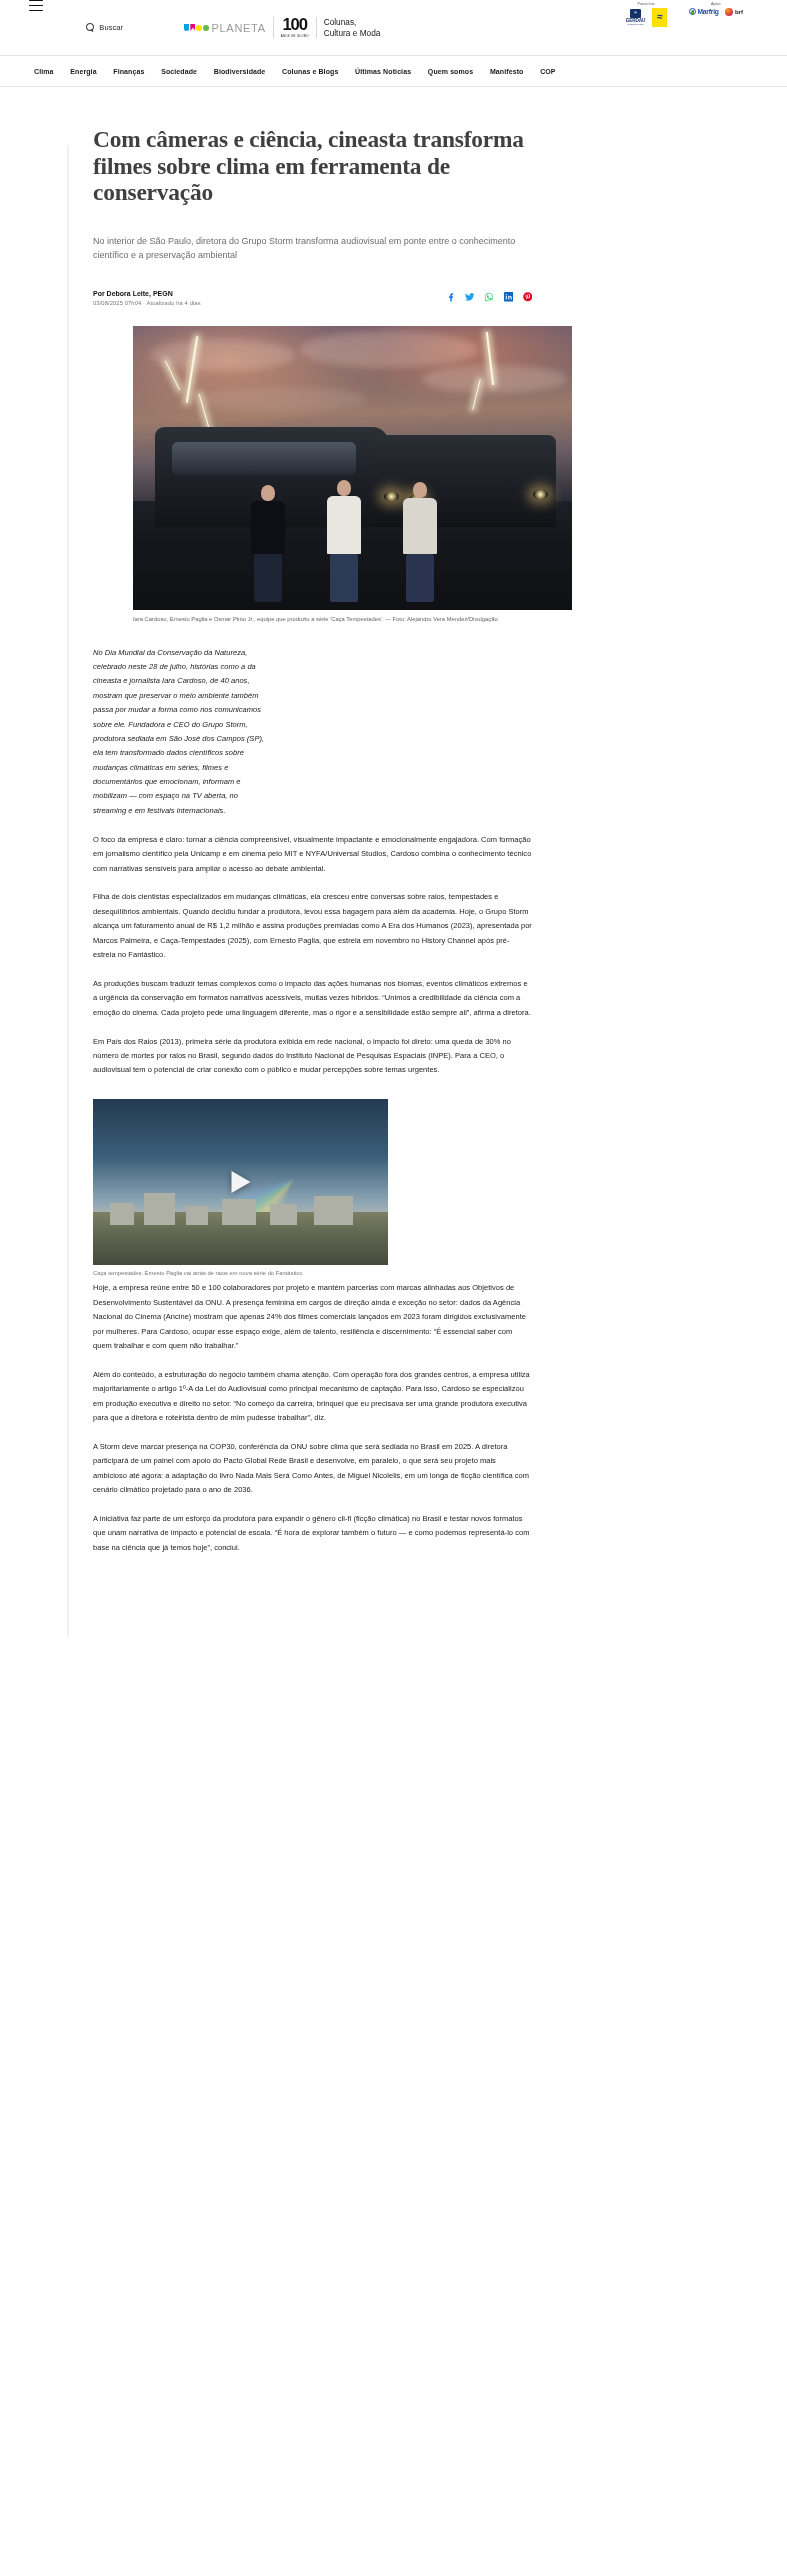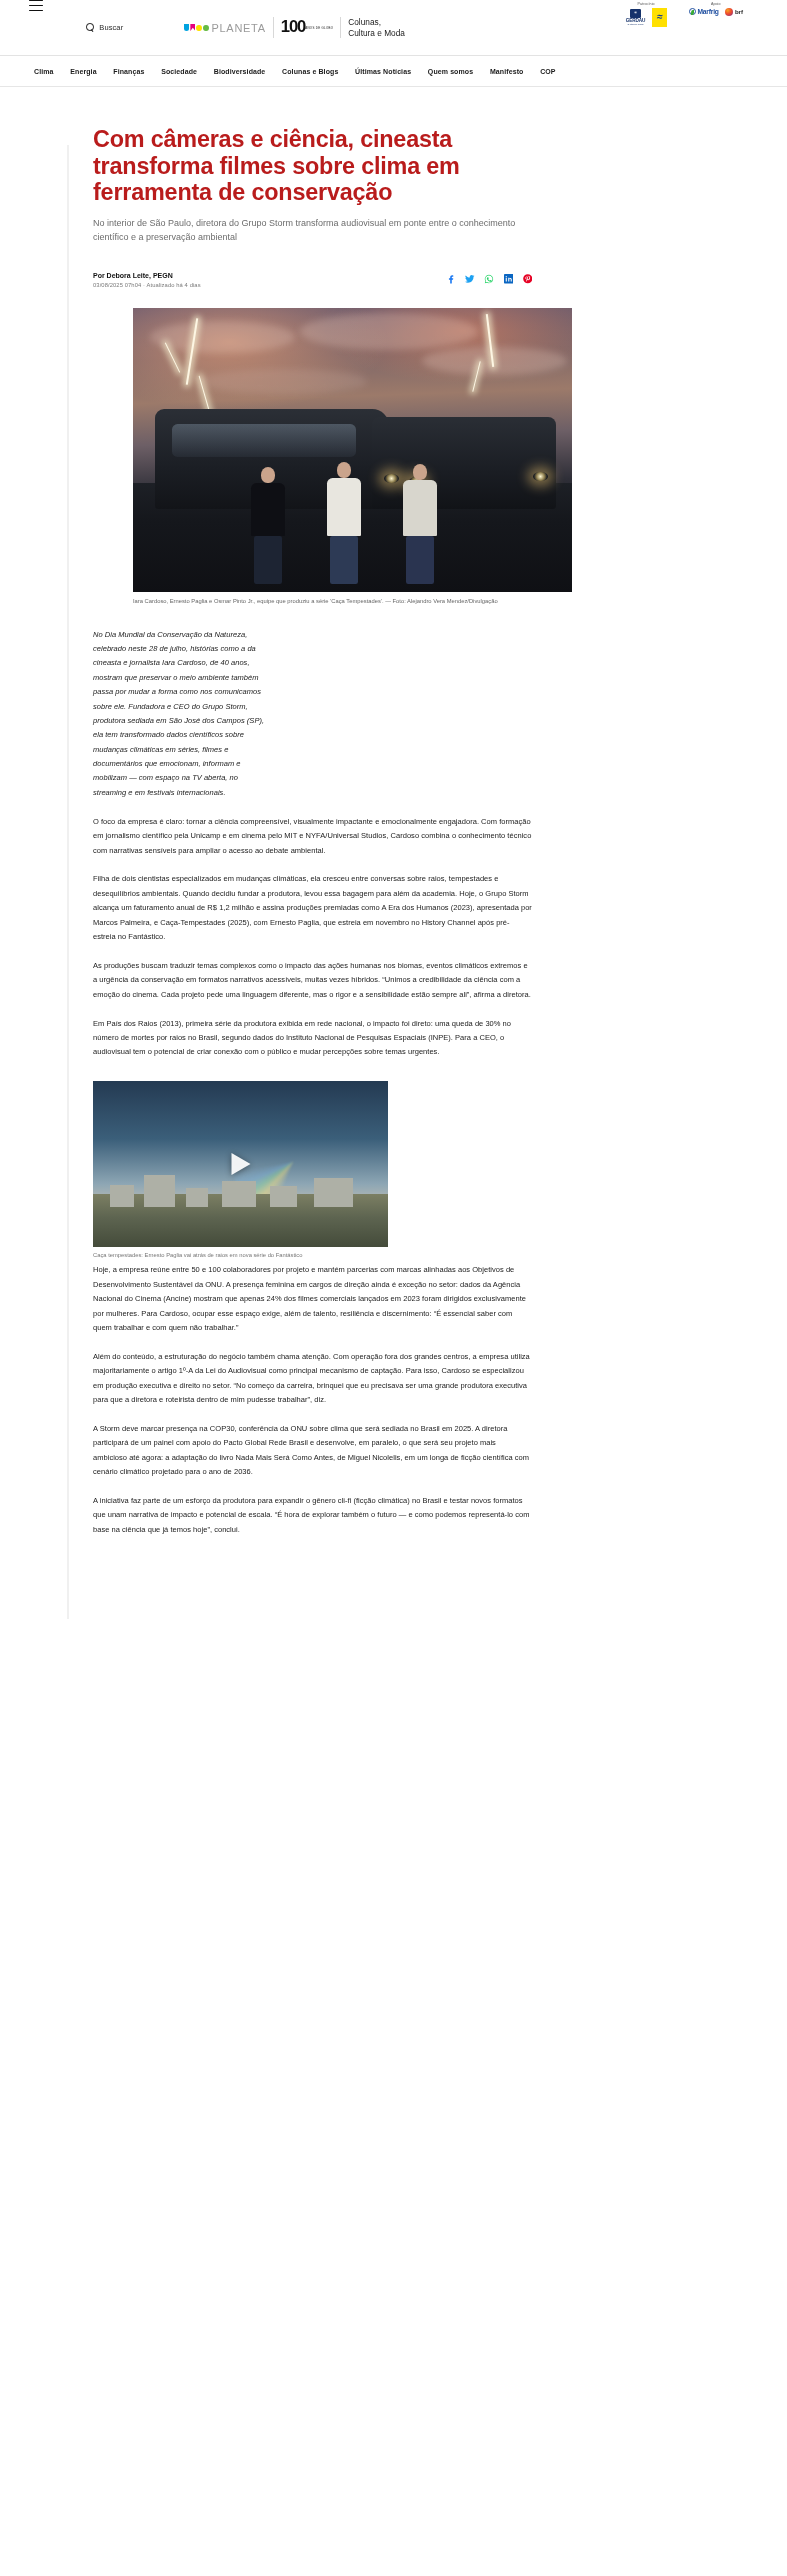--- a/index.html
+++ b/index.html
@@ -55,21 +55,21 @@
   .dot { display:block; }
   .d-cyan { width:5px;height:7.2px;background:#00a3e0;border-radius:0 0 2.8px 2.8px; }
   .d-magenta { width:5px;height:7.2px;background:#e6007e;
     clip-path:polygon(0 0,100% 0,100% 100%,50% 55%,0 100%); }
   .d-yellow { width:5.6px;height:6.1px;background:#ffe000;border-radius:50%; }
   .d-green { width:5.6px;height:6.1px;background:#66bb44;border-radius:50%; }
   .logo-word { font-size:11px; color:#9a9a9a; letter-spacing:0.7px; font-weight:400; }
 
   .vline { width:0.6px; height:21px; background:#d8d8d8; margin:0 7.2px; }
 
-  .globo100 { display:flex; align-items:center; line-height:1; }
+  .globo100 { display:flex; flex-direction:column; align-items:center; line-height:1; }
   .globo100 .num {
     font-size:16.7px; font-weight:700; color:#111; letter-spacing:-1.1px;
     font-family:"Liberation Sans", sans-serif;
   }
   .globo100 .sub { font-size:2.9px; letter-spacing:0.3px; color:#111; margin-top:1.1px; }
 
   .section-title {
     font-size:8.3px; color:#1a1a1a; line-height:1.25; font-weight:400;
   }
 
@@ -125,26 +125,26 @@
     margin:0 0 0 93px;
     padding-top:39px;
     position:relative;
   }
   .article::before{
     content:""; position:absolute; left:-25.6px; top:58px; bottom:0;
     width:1.7px; background:#f0f0f0;
   }
 
   h1.headline {
-    font-family:Liberation Sans, sans-serif;
+    font-family:Liberation Serif, serif;
     font-size:23.4px; line-height:1.14; font-weight:700;
-    letter-spacing:-0.2px; color:#b91c1c; margin:0; width:439px;
+    letter-spacing:-0.2px; color:#404040; margin:0; width:439px;
   }
   .subhead {
-    margin:11px 0 0 0; width:439px;
+    margin:29px 0 0 0; width:439px;
     font-size:9px; line-height:1.55; color:#6d6d6d; font-weight:400;
   }
 
   .byline-row {
     margin-top:27px; display:flex; align-items:flex-start;
     justify-content:space-between; width:439px;
   }
   .byline .author { font-size:7px; font-weight:700; color:#111; }
   .byline .stamp  { font-size:5.8px; color:#7a7a7a; margin-top:3.3px; letter-spacing:0.1px;}
 

